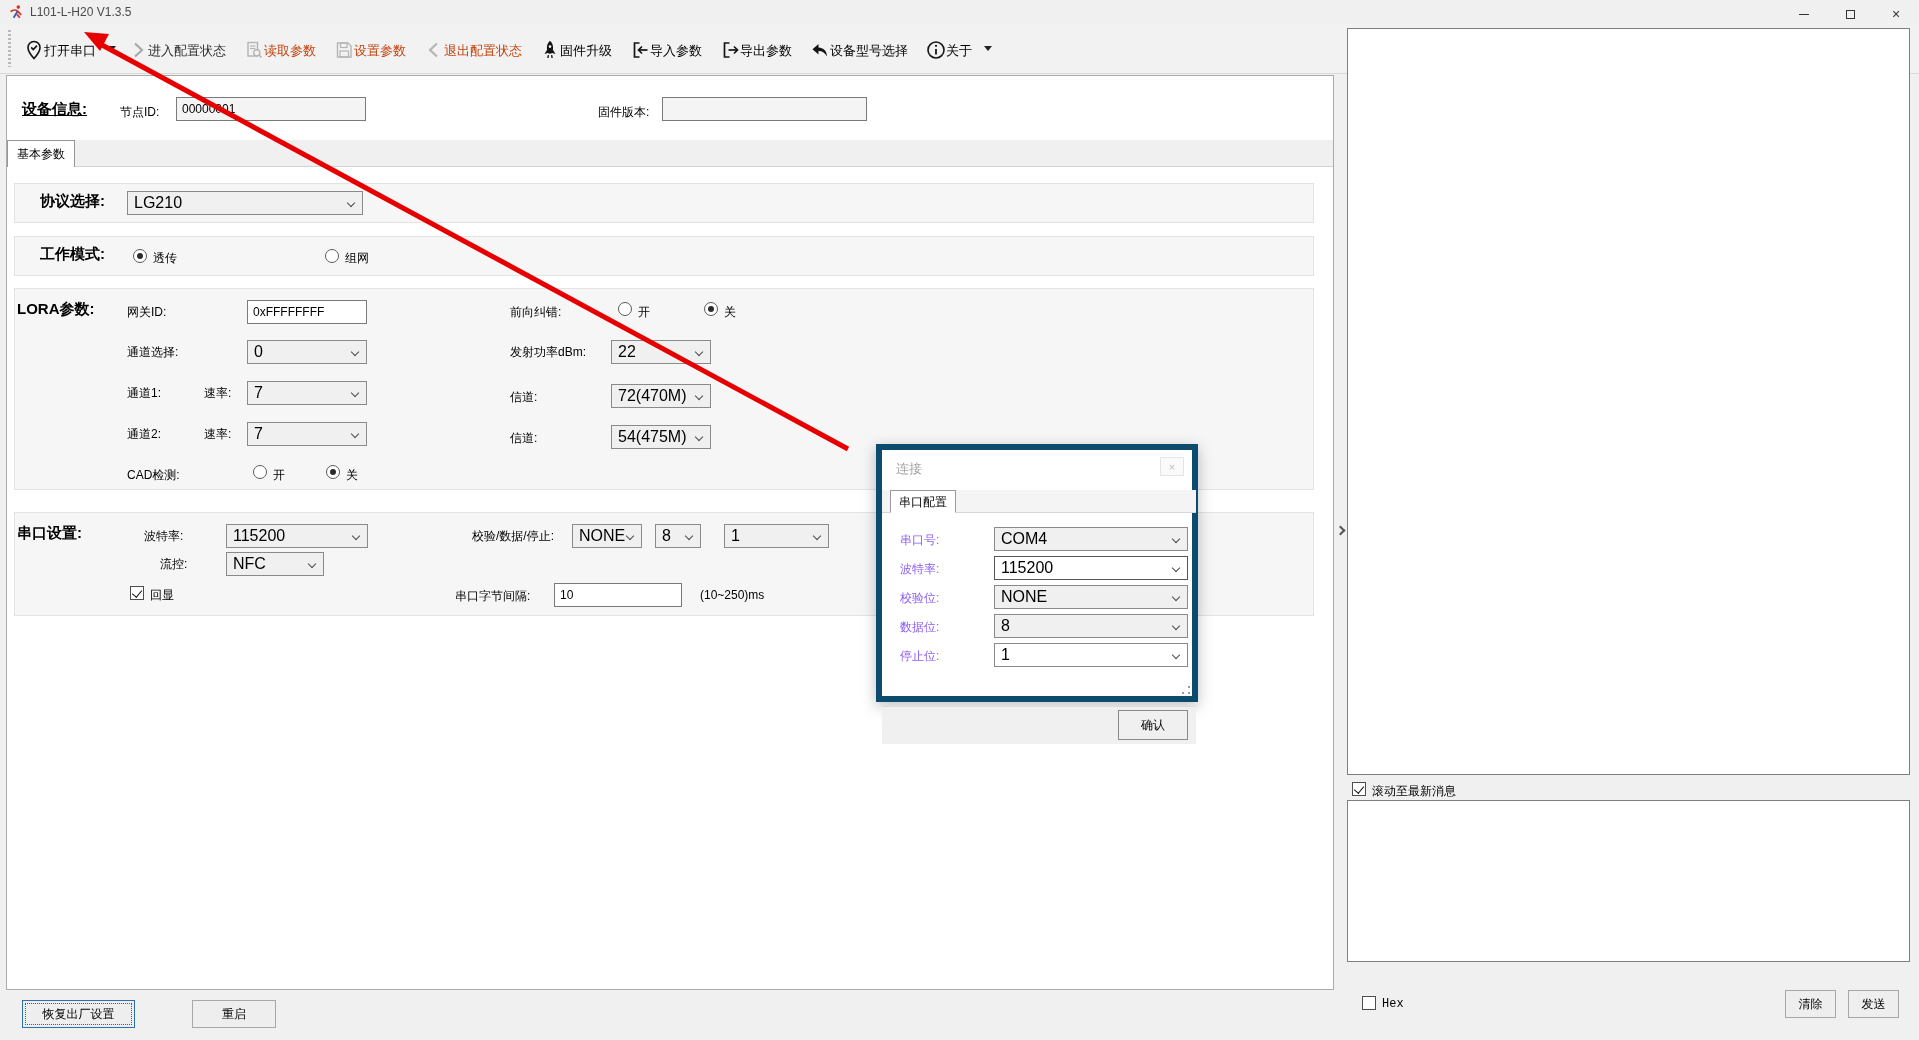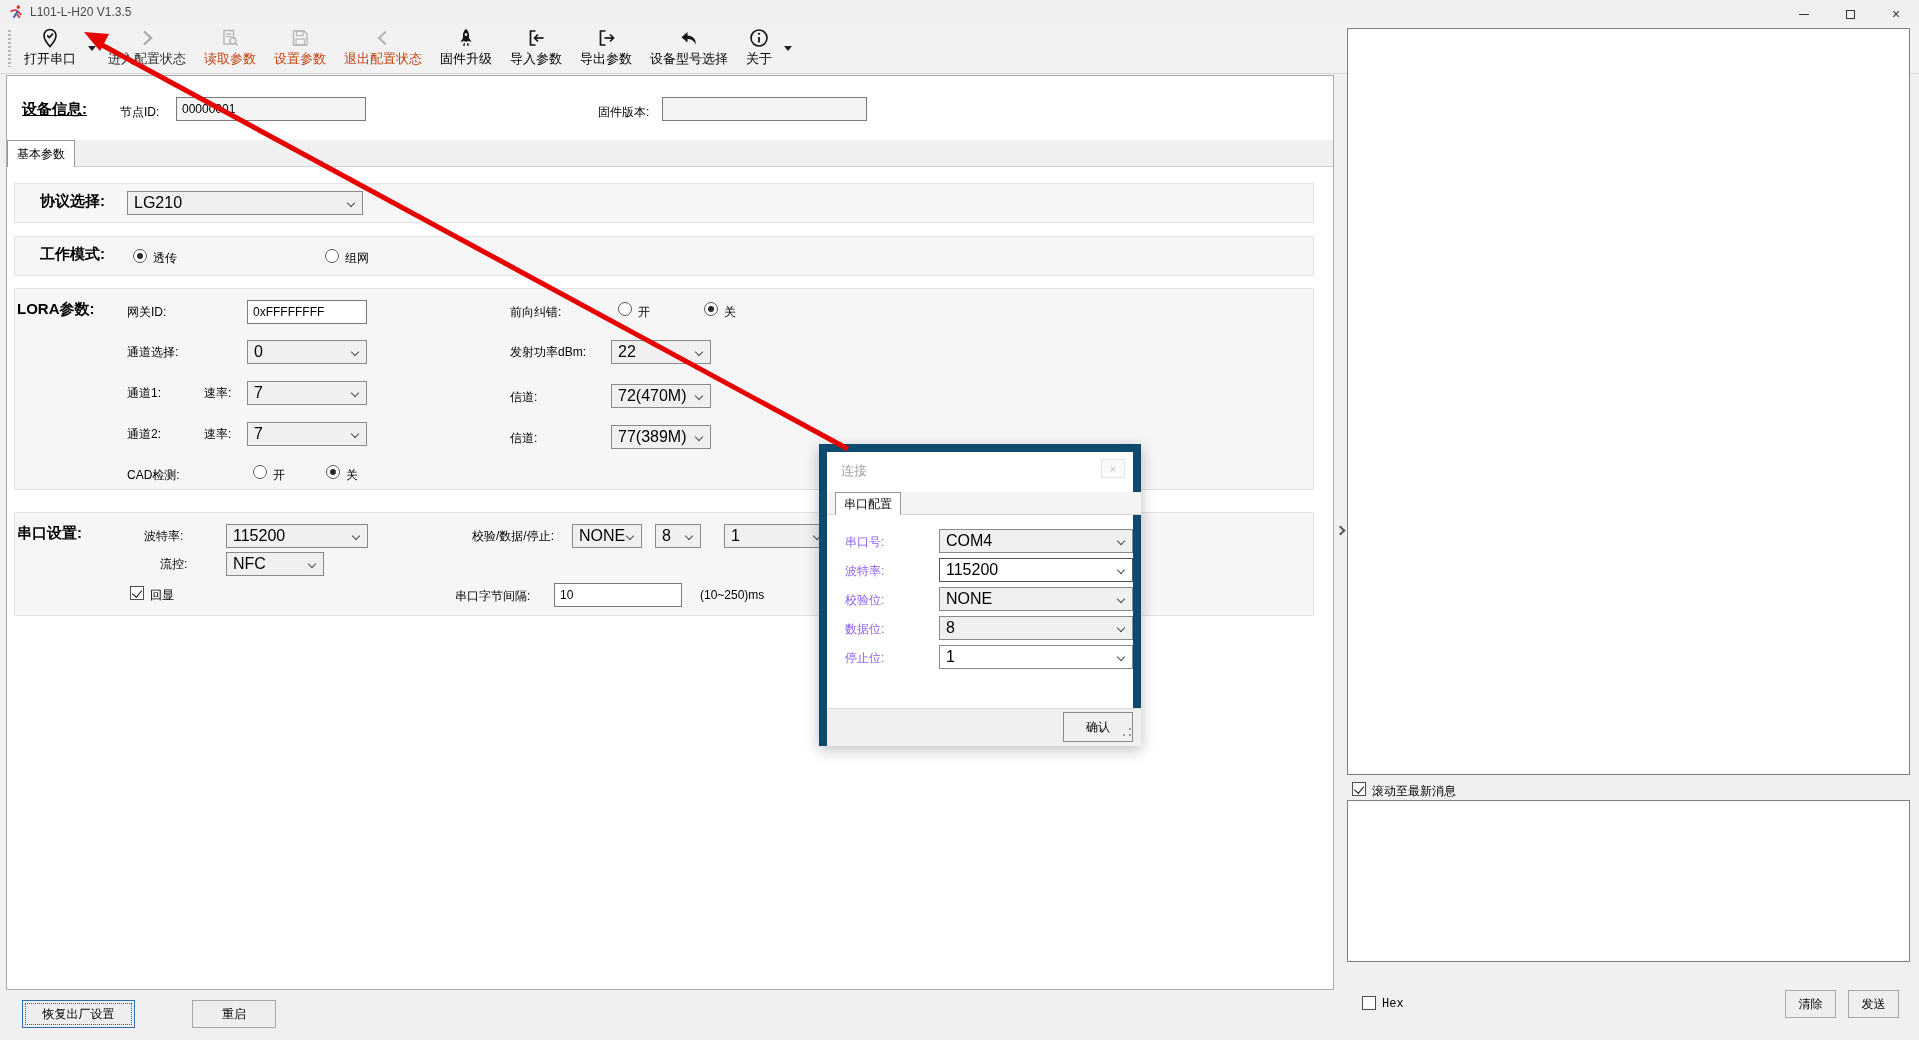--- a/index.html
+++ b/index.html
@@ -12,21 +12,21 @@
   .title-text{font-size:12px;color:#4a4a4a;}
   .wincontrols{position:absolute;right:0;top:0;height:28px;display:flex;}
   .winbtn{width:46px;height:28px;display:flex;align-items:center;justify-content:center;color:#333;}
   .glyph-min{width:10px;height:1px;background:#333;display:block;}
   .glyph-max{width:9px;height:9px;border:1px solid #333;display:block;}
   .glyph-close{font-size:14px;line-height:14px;color:#333;}
   
   .toolbar{position:absolute;left:0;top:24px;width:1919px;height:50px;background:#f2f2f2;
            border-bottom:1px solid #d9d9d9;display:flex;align-items:stretch;padding-left:8px;}
   .grip{width:3px;margin:6px 4px 6px 0;background:repeating-linear-gradient(to bottom,#b9b9b9 0 2px,transparent 2px 4px);}
-  .titem{display:flex;flex-direction:column;align-items:center;justify-content:flex-start;
+  .titem{display:flex;align-items:center;justify-content:flex-start;
          padding:3px 9px 0 9px;cursor:default;}
   .titem .ticon{height:22px;display:flex;align-items:center;}
   .titem .tlabel{font-size:13px;white-space:nowrap;margin-top:1px;}
   .lbl-on{color:#000;} .lbl-mid{color:#2e2e2e;} .lbl-off{color:#c2410c;}
   .tcaret{display:flex;align-items:center;padding:0 3px;}
   .caret{width:0;height:0;border-left:4px solid transparent;border-right:4px solid transparent;border-top:5px solid #222;}
   
   .panel{position:absolute;left:6px;top:75px;width:1328px;height:915px;background:#fff;border:1px solid #ababab;}
   .seclbl{position:absolute;font-size:15px;font-weight:bold;white-space:nowrap;}
   .lbl{position:absolute;font-size:12px;white-space:nowrap;color:#000;}
@@ -49,21 +49,21 @@
   .cb.checked::after{content:"";position:absolute;left:3px;top:1px;width:5px;height:8px;
         border-right:1.7px solid #1d1d1d;border-bottom:1.7px solid #1d1d1d;transform:rotate(40deg);}
   .btn{position:absolute;background:#eee;border:1px solid #a7a7a7;font-size:12px;display:flex;
        align-items:center;justify-content:center;cursor:default;white-space:nowrap;}
   .btn.focus{border:1px solid #2e6fb2;outline:1px dotted #555;outline-offset:-4px;}
   
   .bigbox{position:absolute;background:#fff;border:1px solid #7f7f7f;}
   .split-chev{position:absolute;left:1337px;top:527px;width:7px;height:7px;border-right:2px solid #555;
               border-bottom:2px solid #555;transform:rotate(-45deg);}
   
-  .dialog{position:absolute;left:819px;top:444px;width:322px;height:302px;border:8px solid #0c4a6e;
+  .dialog{position:absolute;left:876px;top:444px;width:322px;height:258px;border:6px solid #0c4a6e;
           background:#fff;z-index:55;box-shadow:0 4px 14px rgba(0,0,0,.25);}
   .dlg-title{position:absolute;left:14px;top:10px;font-size:13px;color:#a3a3a3;}
   .dlg-close{position:absolute;right:8px;top:7px;width:24px;height:19px;background:#fafafa;border:1px solid #e4e4e4;
              display:flex;align-items:center;justify-content:center;font-size:11px;color:#bdbdbd;}
   .dlg-tabstrip{position:absolute;left:0px;top:40px;width:314px;height:23px;border-bottom:1px solid #d6d6d6;background:#f4f4f4;}
   .dlg-tab{position:absolute;left:8px;top:40px;width:66px;height:23px;background:#fff;border:1px solid #9a9a9a;border-bottom:1px solid #fff;
            font-size:12px;text-align:center;line-height:22px;z-index:2;}
   .dlg-lbl{position:absolute;left:18px;font-size:12px;color:#8b5cf6;}
   .dlg-combo{left:112px;width:194px;}
   .dlg-footer{position:absolute;left:0;top:256px;width:314px;height:38px;background:#f0f0f0;border-top:1px solid #dcdcdc;}
@@ -269,21 +269,21 @@
     <span>72(470M)</span><span class="chev"></span>
   </div>
 
   <span class="lbl" style="left:127px;top:426px;">通道2:</span>
   <span class="lbl" style="left:204px;top:426px;">速率:</span>
   <div class="combo" style="left:247px;top:422px;width:120px;">
     <span>7</span><span class="chev"></span>
   </div>
   <span class="lbl" style="left:510px;top:430px;">信道:</span>
   <div class="combo" style="left:611px;top:425px;width:100px;">
-    <span>77(389M)</span><span class="chev"></span>
+    <span>54(475M)</span><span class="chev"></span>
   </div>
 
   <span class="lbl" style="left:127px;top:467px;">CAD检测:</span>
   <span class="radio" style="left:253px;top:465px;"></span>
   <span class="lbl" style="left:273px;top:467px;">开</span>
   <span class="radio sel" style="left:326px;top:465px;"></span>
   <span class="lbl" style="left:346px;top:467px;">关</span>
 
   <div class="band" style="top:512px;height:104px;"></div>
   <span class="seclbl" style="left:17px;top:524px;">串口设置:</span>

